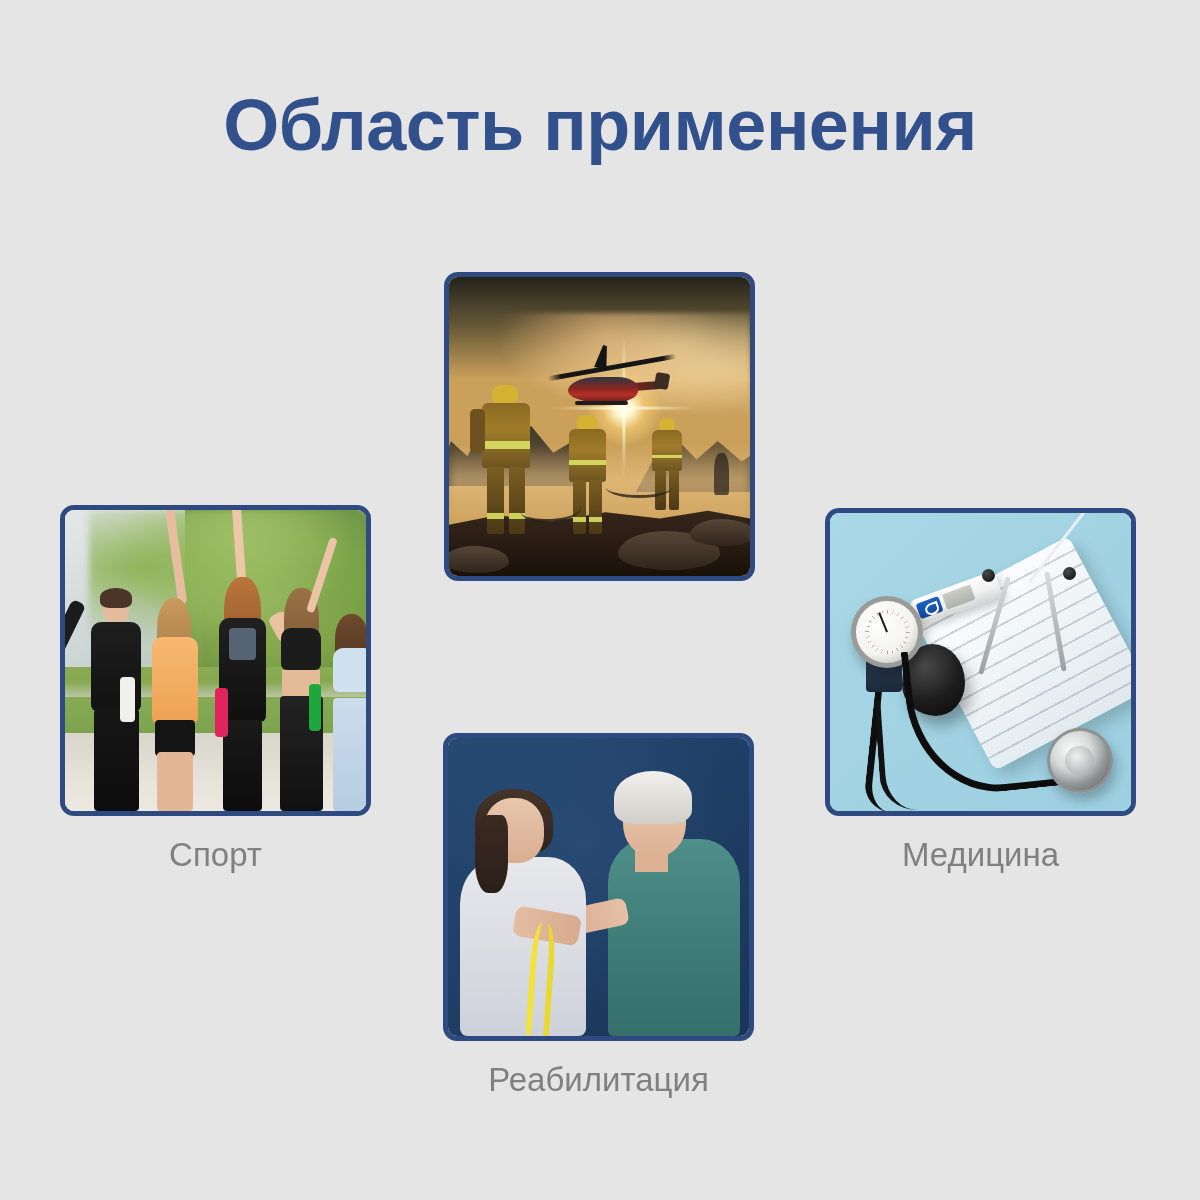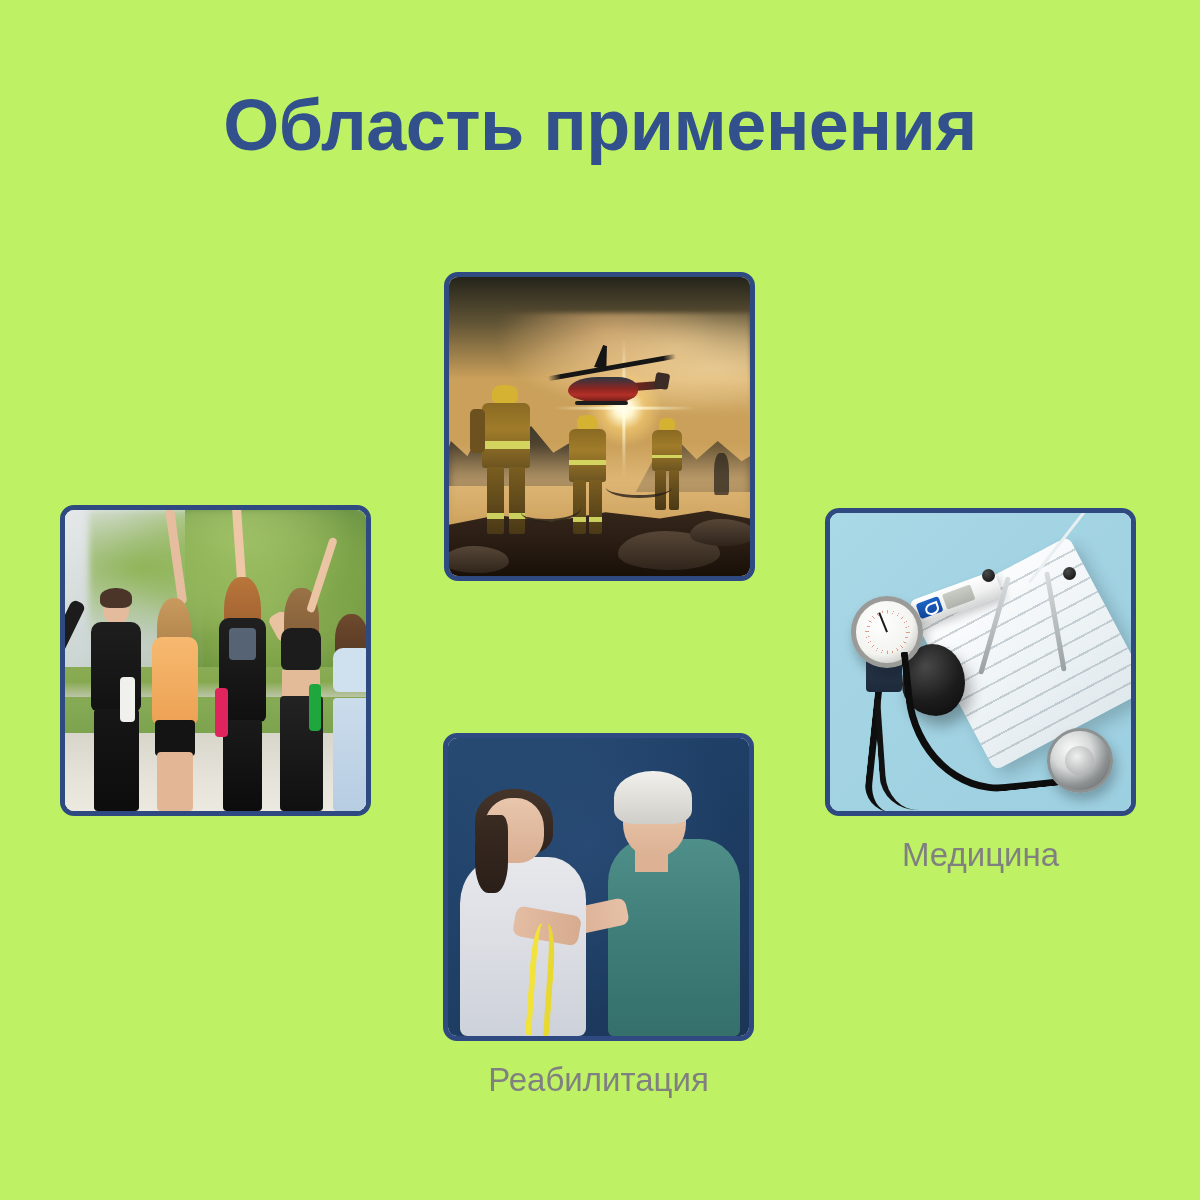--- a/index.html
+++ b/index.html
@@ -9,21 +9,21 @@
     height: 1200px;
     background: #ffffff;
     font-family: "Liberation Sans", "DejaVu Sans", sans-serif;
     overflow: hidden;
   }
 
   .page {
     position: relative;
     width: 1200px;
     height: 1200px;
-    background: #bef264;
+    background: #e5e5e5;
   }
 
   
   .page-title {
     position: absolute;
     left: 0;
     top: 88px;
     width: 1200px;
     text-align: center;
     font-size: 72px;
@@ -454,20 +454,21 @@
 
         <div class="fig" style="left:86%; width:20%; height:72%;">
           <div class="arm" style="left:10%; top:-26%; width:14%; height:36%; background:#eac4a3; transform:rotate(18deg);"></div>
           <div class="head" style="left:26%; top:12%; width:38%; height:13%; background:#f0c8a6;"></div>
           <div style="position:absolute; left:18%; top:9%; width:56%; height:26%; background:linear-gradient(to bottom,#6f4a2e,#4f3420); border-radius:44% 44% 34% 34%;"></div>
           <div class="torso" style="left:16%; top:25%; width:68%; height:20%; background:#cfe0ef;"></div>
           <div class="legs" style="left:16%; top:48%; width:68%; height:52%; background:linear-gradient(to bottom,#cbdcec,#b7cde2);"></div>
         </div>
       </div>
     </div>
+    <div class="caption">Спорт</div>
   </div>
 
   <div class="card" id="card-rescue">
     <div class="frame">
       <div class="photo">
         <div class="rescue-sky"></div>
         <div class="rescue-darktop"></div>
         <div class="rescue-clouds"></div>
         <div class="mtn left"></div>
         <div class="mtn right"></div>

